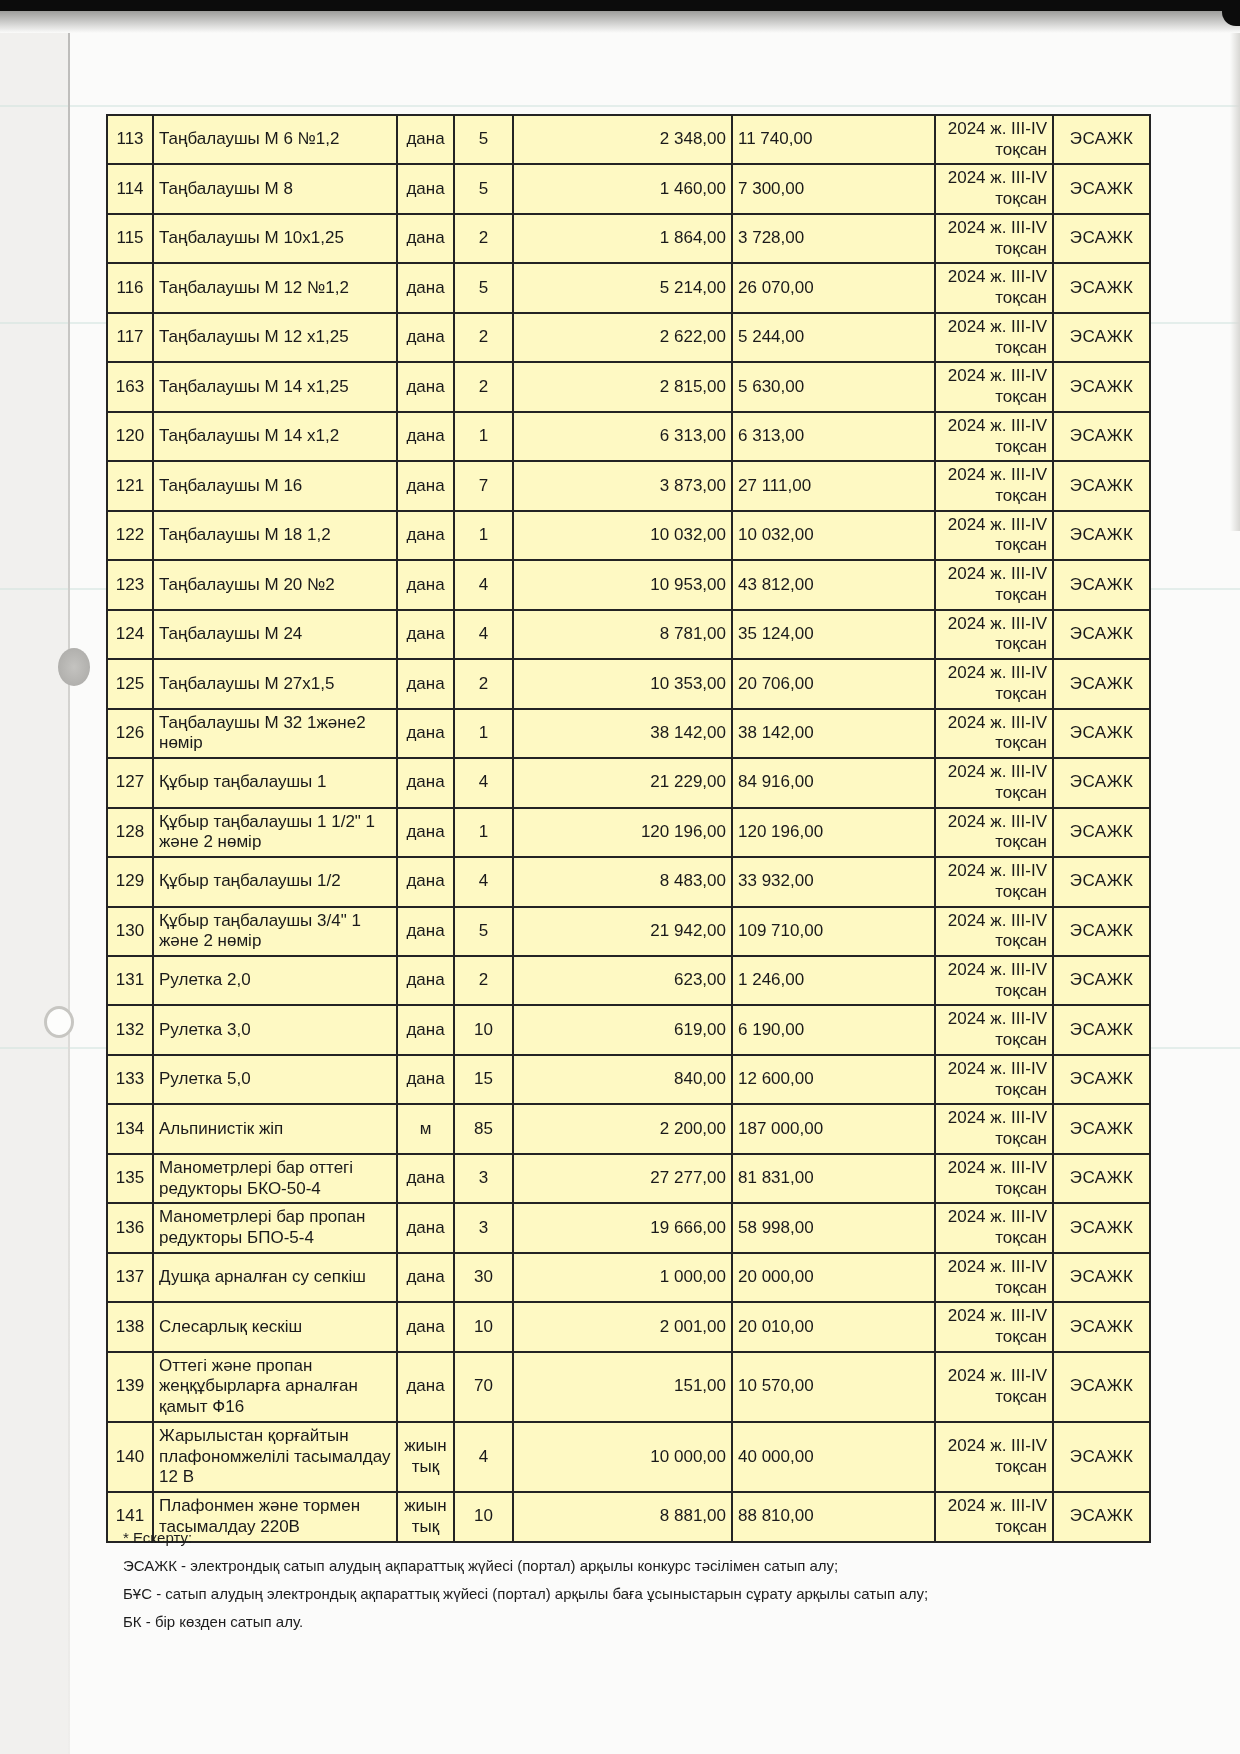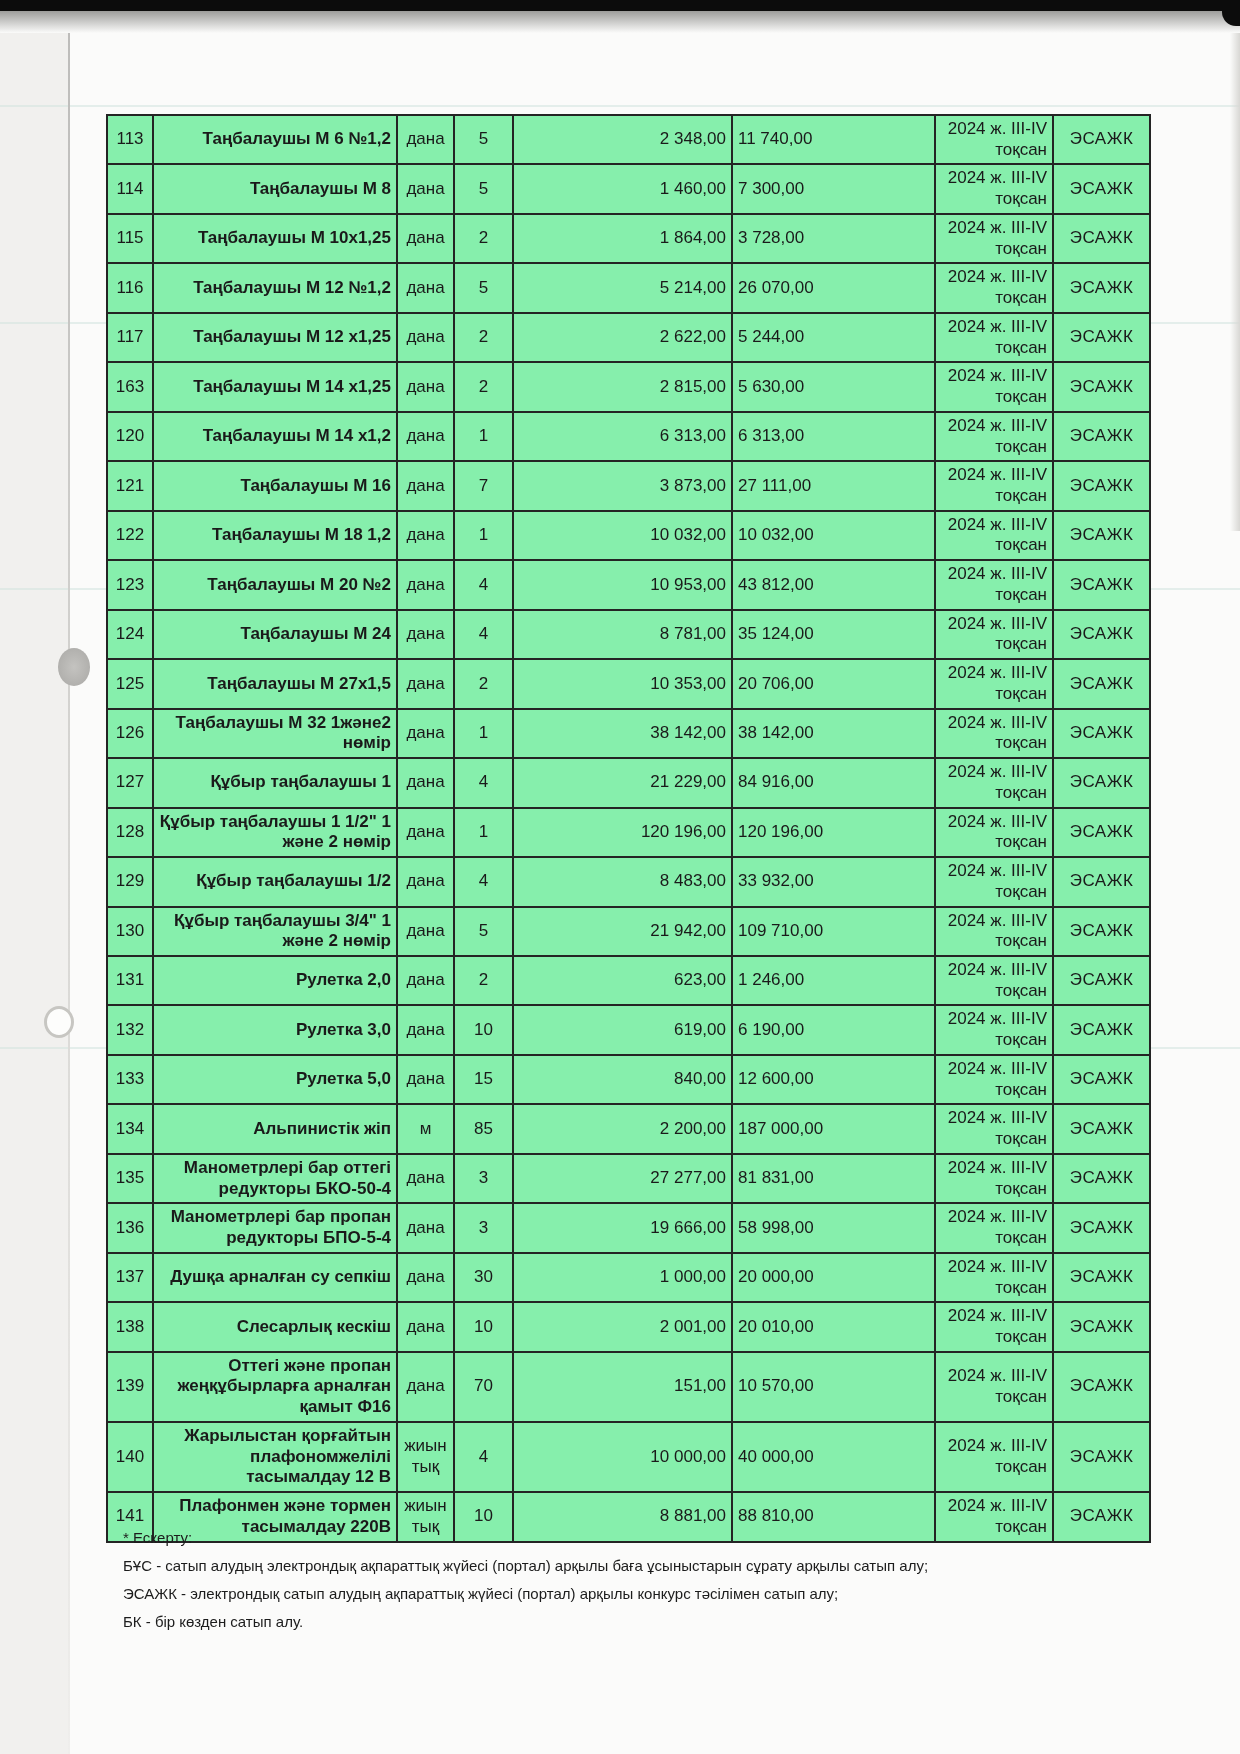--- a/index.html
+++ b/index.html
@@ -21,34 +21,34 @@
   .faint-line { position: absolute; left: 0; right: 0; height: 2px; background: #d2e4de; opacity: 0.55; z-index: 1; }
   .hole-1 { position: absolute; left: 58px; top: 648px; width: 32px; height: 38px; background: radial-gradient(#c4c3c0, #a9a8a5); border-radius: 50%; z-index: 3; }
   .hole-2 { position: absolute; left: 44px; top: 1006px; width: 30px; height: 32px; background: #fdfdfc; border: 3px solid #c7c6c2; border-radius: 50%; box-sizing: border-box; z-index: 3; }
 
   
   .tbl-wrap { position: absolute; left: 106px; top: 114px; width: 1043px; z-index: 6; }
   table.items {
     border-collapse: collapse;
     table-layout: fixed;
     width: 100%;
-    background: #86efac;
+    background: #fef9c3;
   }
   table.items td {
     border: 2px solid #242424;
     vertical-align: middle;
     font-size: 17px;
     color: #1a1a1a;
     line-height: 1.22;
     padding: 3px 5px;
     overflow: hidden;
   }
   table.items tr { height: 43px; }
   td.c-no   { text-align: center; }
-  td.c-name { text-align: right; padding-left: 7px; padding-right: 4px; font-weight: bold; }
+  td.c-name { text-align: left; padding-left: 7px; padding-right: 4px; }
   td.c-unit { text-align: center; overflow-wrap: anywhere; padding-left: 2px; padding-right: 2px; }
   td.c-qty  { text-align: center; }
   td.c-price{ text-align: right; padding-right: 28px; }
   td.c-total{ text-align: left; padding-right: 26px; }
   td.c-period{ text-align: right; font-size: 16.5px; padding-left: 3px; padding-right: 3px; line-height: 1.3; }
   td.c-method{ text-align: center; letter-spacing: 0.5px; }
 
   
   .notes { position: absolute; left: 106px; top: 1524px; width: 1000px; z-index: 6; color: #1c1c1c; }
   .notes div { font-size: 15px; line-height: 28px; white-space: nowrap; margin-left: 17px; }
@@ -365,18 +365,18 @@
       <td class="c-total">88 810,00</td>
       <td class="c-period">2024 ж. III-IV тоқсан</td>
       <td class="c-method">ЭСАЖК</td>
     </tr>
         </tbody>
     </table>
   </div>
 
   <div class="notes">
     <div>* Ескерту:</div>
+    <div>ЭСАЖК - электрондық сатып алудың ақпараттық жүйесі (портал) арқылы конкурс тәсілімен сатып алу;</div>
     <div>БҰС - сатып алудың электрондық ақпараттық жүйесі (портал) арқылы баға ұсыныстарын сұрату арқылы сатып алу;</div>
-    <div>ЭСАЖК - электрондық сатып алудың ақпараттық жүйесі (портал) арқылы конкурс тәсілімен сатып алу;</div>
     <div>БК - бір көзден сатып алу.</div>
   </div>
 
 </div>
 
 </body></html>

